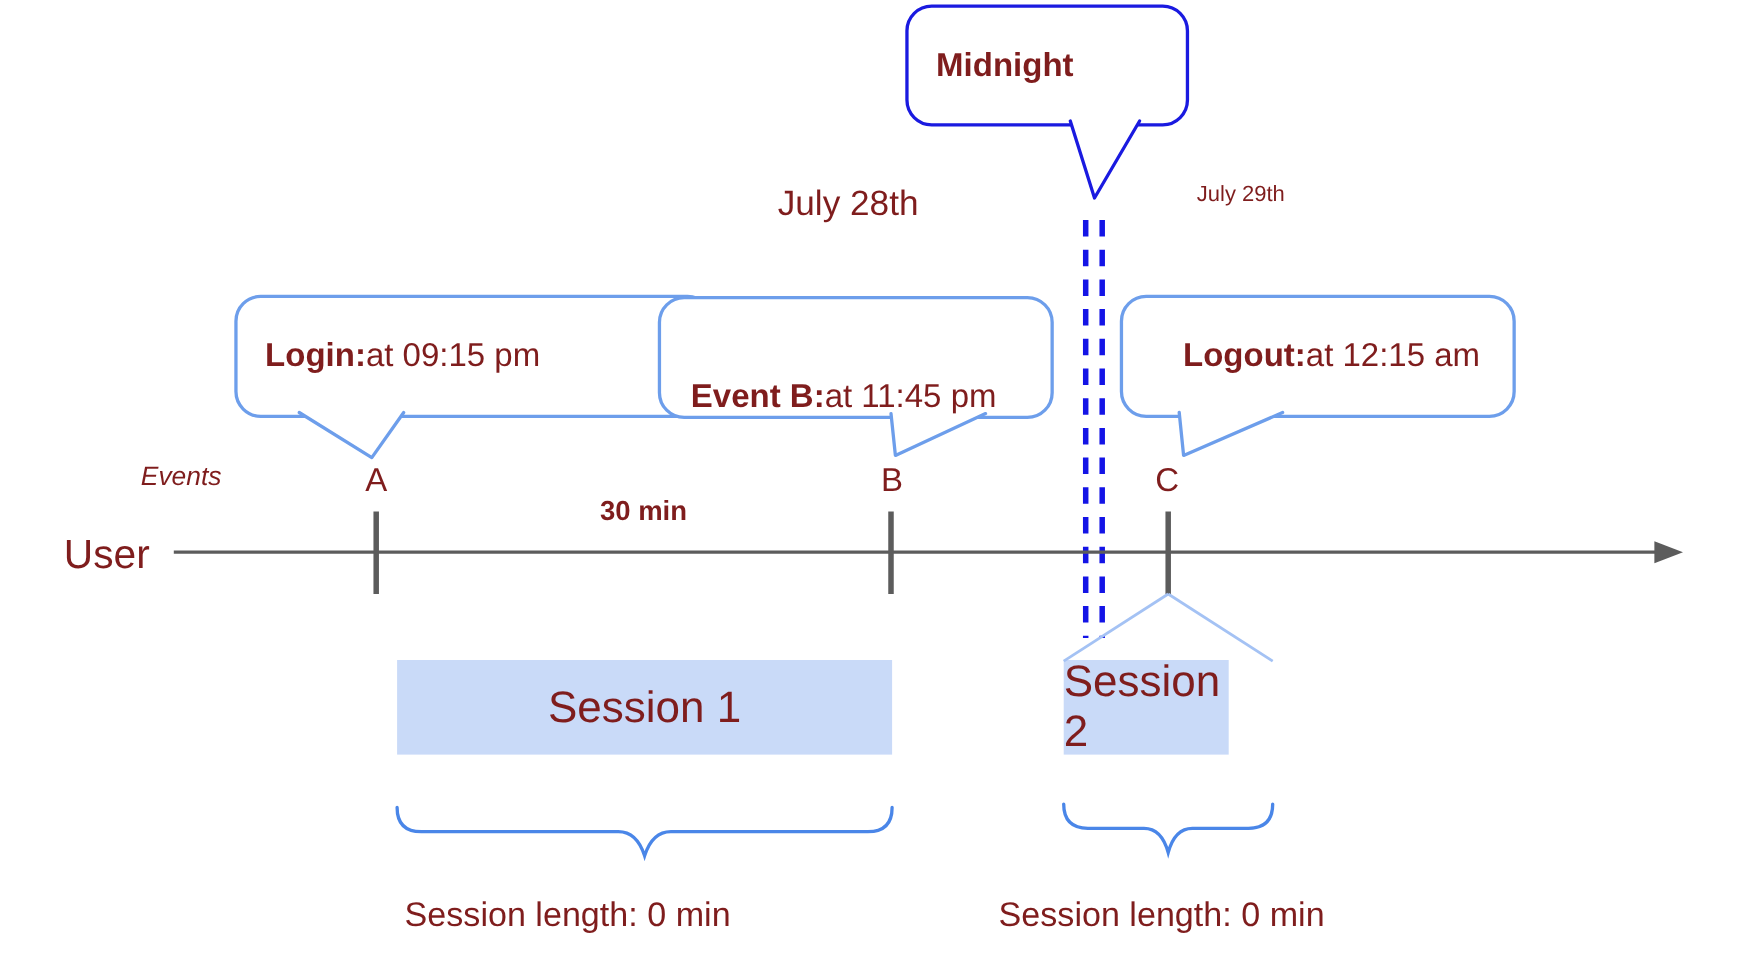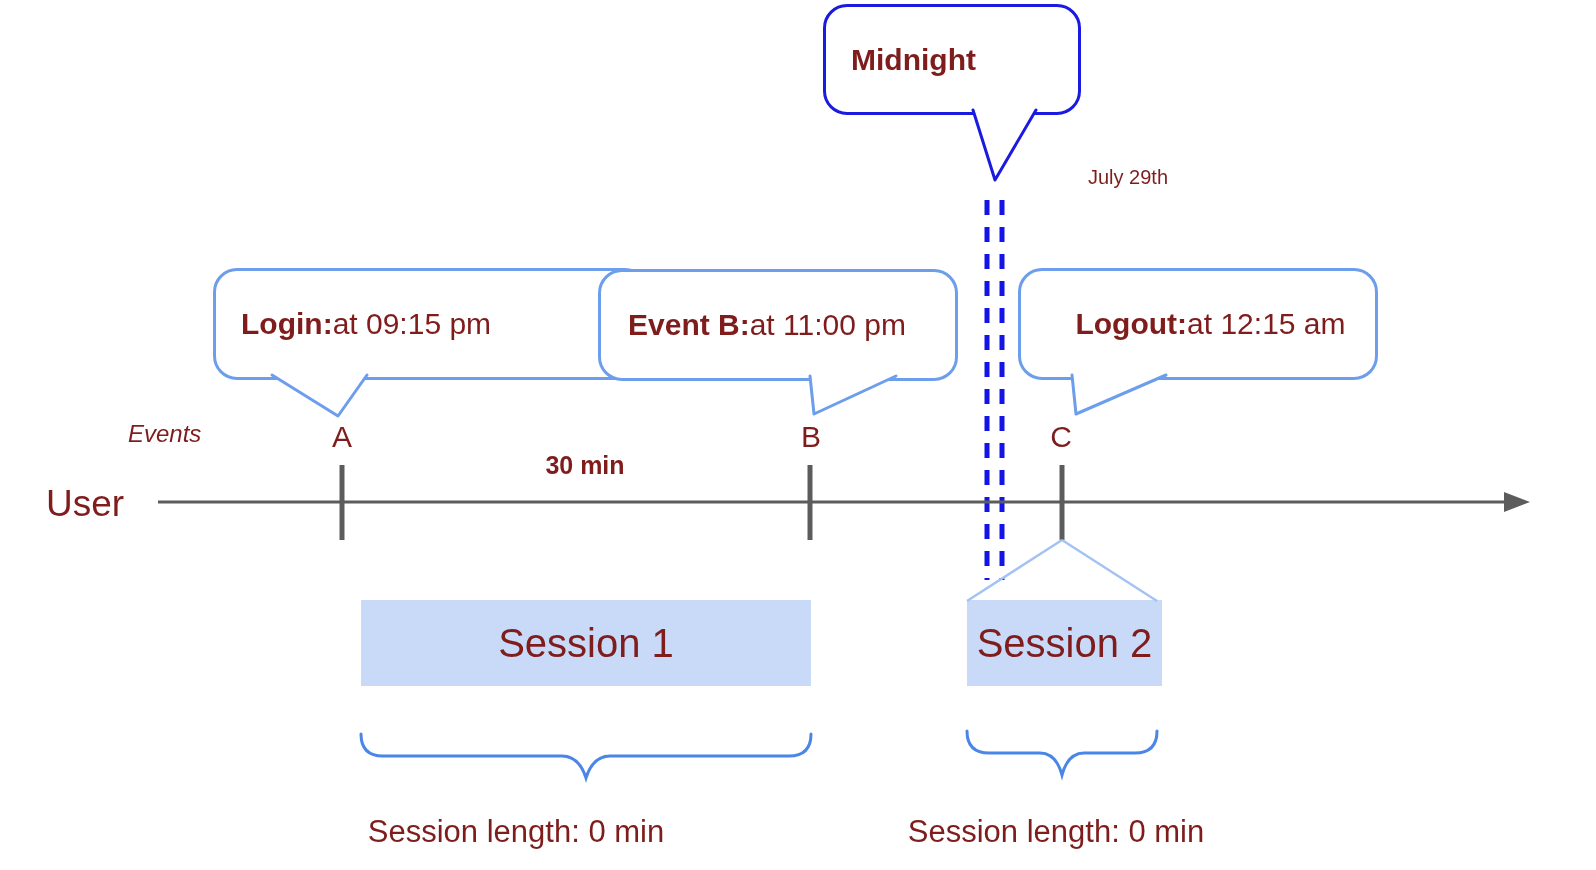--- a/index.html
+++ b/index.html
@@ -47,34 +47,34 @@
 
   <div class="bubble midnight" style="left:823px;top:4px;width:258px;height:111px;padding-left:25px;">
     <span>Midnight</span>
   </div>
 
   <div class="bubble" style="left:213px;top:268px;width:436px;height:112px;padding-left:25px;">
     <span class="b">Login:</span>
       <span> at 09:15 pm</span>
   </div>
 
-  <div class="bubble" style="left:598px;top:269px;width:360px;height:112px;padding-left:27px;">
+  <div class="bubble" style="left:598px;top:269px;width:360px;height:112px;padding-left:27px;align-items:flex-end;">
     <span class="b">Event B:</span>
-      <span> at 11:00 pm</span>
+      <span> at 11:45 pm</span>
   </div>
 
   <div class="bubble" style="left:1018px;top:268px;width:360px;height:112px;padding-left:25px;justify-content:center;">
     <span class="b">Logout:</span>
       <span> at 12:15 am</span>
   </div>
 
   <div class="session-box" style="left:361px;top:600px;width:450px;height:86px;">
     <span>Session 1</span>
   </div>
-  <div class="session-box" style="left:967px;top:600px;width:195px;height:86px;">
+  <div class="session-box" style="left:967px;top:600px;width:150px;height:86px;">
     <span>Session 2</span>
   </div>
 
   <svg id="linework" width="1596" height="870" viewBox="0 0 1596 870">
 
     <g>
       <path d="M 973 110 L 995 180 L 1036 110" fill="#ffffff" stroke="#1a1ae0" stroke-width="3" stroke-linejoin="round" stroke-linecap="round"></path>
     </g>
     <g>
       <path d="M 272 375 L 338 416 L 367 375" fill="#ffffff" stroke="#6d9eeb" stroke-width="3" stroke-linejoin="round" stroke-linecap="round"></path>
@@ -112,25 +112,26 @@
     </g>
 
     <g>
       <path d="M 361 734 Q 361 756 383 756 L 562 756 Q 579 756 586 778 Q 593 756 610 756 L 789 756 Q 811 756 811 734" fill="none" stroke="#4a86e8" stroke-width="3" stroke-linecap="round"></path>
     </g>
     <g>
       <path d="M 967 731 Q 967 753 989 753 L 1040 753 Q 1056 753 1062 775 Q 1068 753 1084 753 L 1135 753 Q 1157 753 1157 731" fill="none" stroke="#4a86e8" stroke-width="3" stroke-linecap="round"></path>
     </g>
   </svg>
 
+  <div class="lbl center" style="left:671px;top:166px;width:200px;font-size:32px;">July 28th</div>
   <div class="lbl center" style="left:1028px;top:166px;width:200px;font-size:20px;">July 29th</div>
 
   <div class="lbl" style="left:128px;top:420px;font-size:24px;font-style:italic;">Events</div>
   <div class="lbl center" style="left:312px;top:420px;width:60px;font-size:30px;">A</div>
   <div class="lbl center" style="left:781px;top:420px;width:60px;font-size:30px;">B</div>
   <div class="lbl center" style="left:1031px;top:420px;width:60px;font-size:30px;">C</div>
   <div class="lbl center" style="left:525px;top:451px;width:120px;font-size:25px;font-weight:bold;">30 min</div>
-  <div class="lbl" style="left:46px;top:483px;font-size:37px;text-align:right;">User</div>
+  <div class="lbl" style="left:58px;top:483px;font-size:37px;text-align:right;">User</div>
 
   <div class="lbl center" style="left:316px;top:814px;width:400px;font-size:31px;">Session length: 0 min</div>
   <div class="lbl center" style="left:856px;top:814px;width:400px;font-size:31px;">Session length: 0 min</div>
 
 </div>
 
 </body></html>

